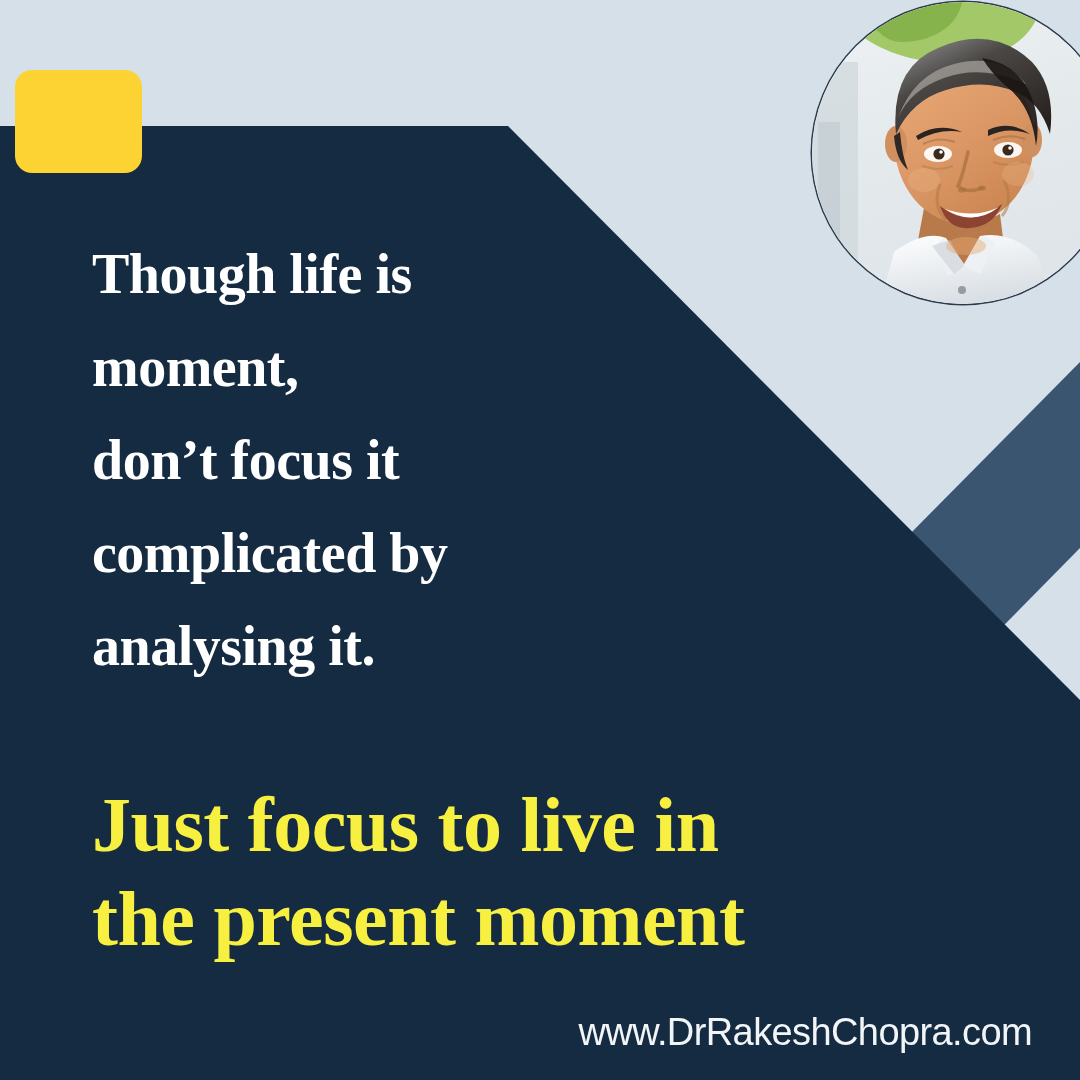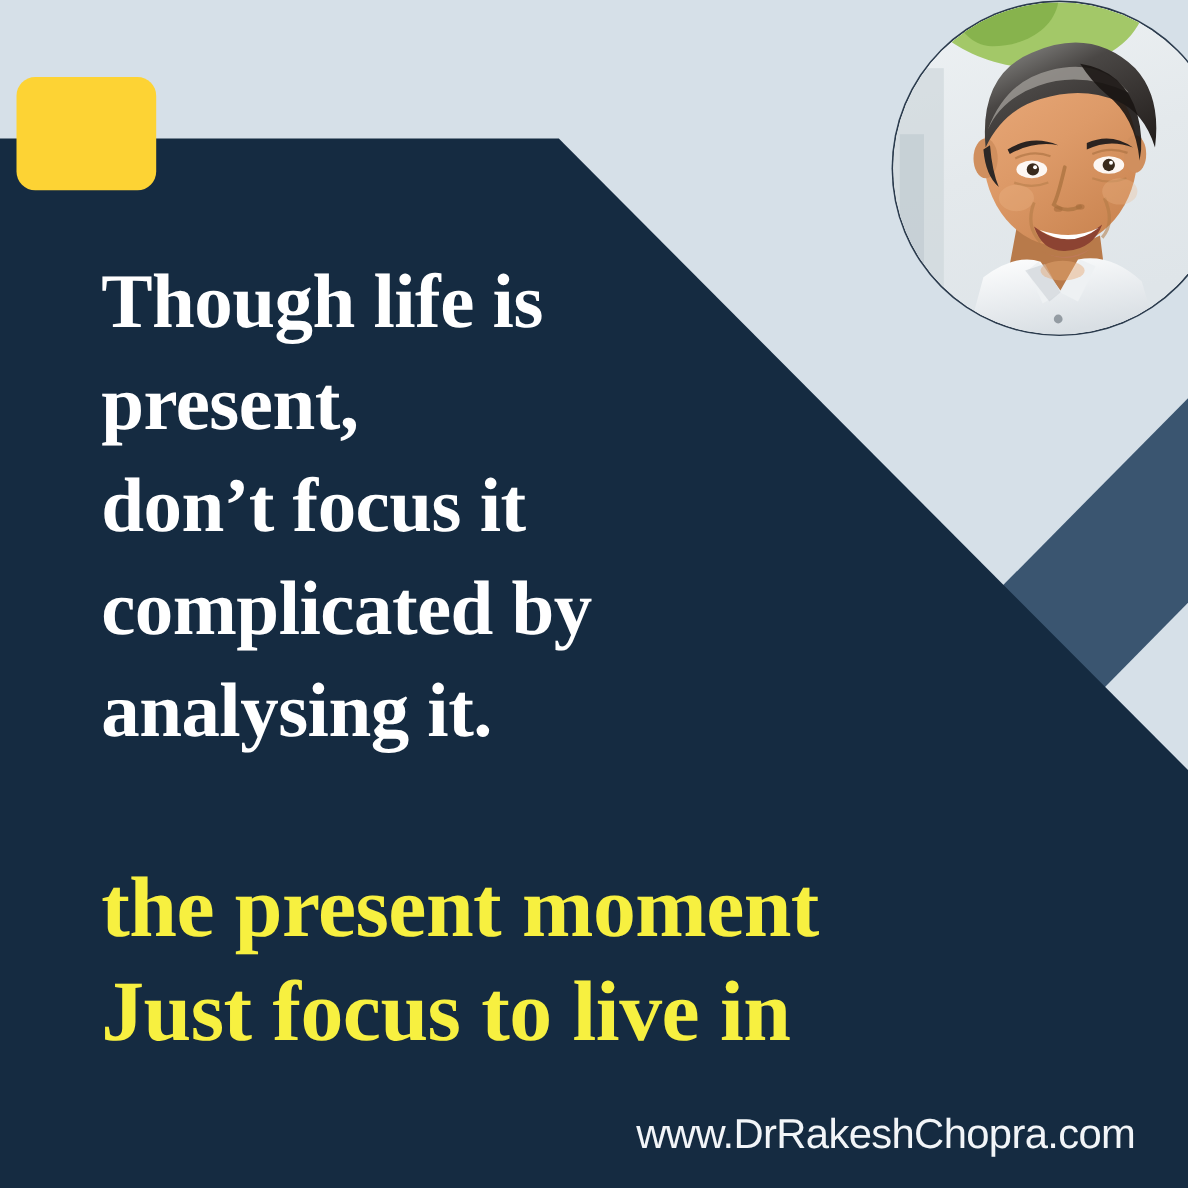--- a/index.html
+++ b/index.html
@@ -61,21 +61,21 @@
   
   .quote-block {
     position: absolute;
     left: 92px;
     top: 228px;
     width: 760px;
     z-index: 8;
   }
   .quote-line {
     color: #ffffff;
-    font-size: 70px;
+    font-size: 56px;
     line-height: 93px;
     font-weight: 700;
     letter-spacing: -0.5px;
     white-space: nowrap;
   }
 
   .punch-block {
     position: absolute;
     left: 92px;
     top: 778px;
@@ -211,26 +211,26 @@
         <ellipse cx="154" cy="244" rx="20" ry="9" fill="#e6a974" opacity="0.45"></ellipse>
 
         <ellipse cx="112" cy="178" rx="16" ry="12" fill="#f0b98b" opacity="0.3"></ellipse>
         <ellipse cx="206" cy="172" rx="16" ry="12" fill="#f0b98b" opacity="0.3"></ellipse>
       </g>
     </svg>
   </div>
 
   <div class="quote-block">
     <div class="quote-line">Though life is</div>
-    <div class="quote-line">present,</div>
+    <div class="quote-line">moment,</div>
     <div class="quote-line">don’t focus it</div>
     <div class="quote-line">complicated by</div>
     <div class="quote-line">analysing it.</div>
   </div>
 
   <div class="punch-block">
+    <div class="punch-line">Just focus to live in</div>
     <div class="punch-line">the present moment</div>
-    <div class="punch-line">Just focus to live in</div>
   </div>
 
   <div class="website">www.DrRakeshChopra.com</div>
 
 </div>
 
 </body></html>

